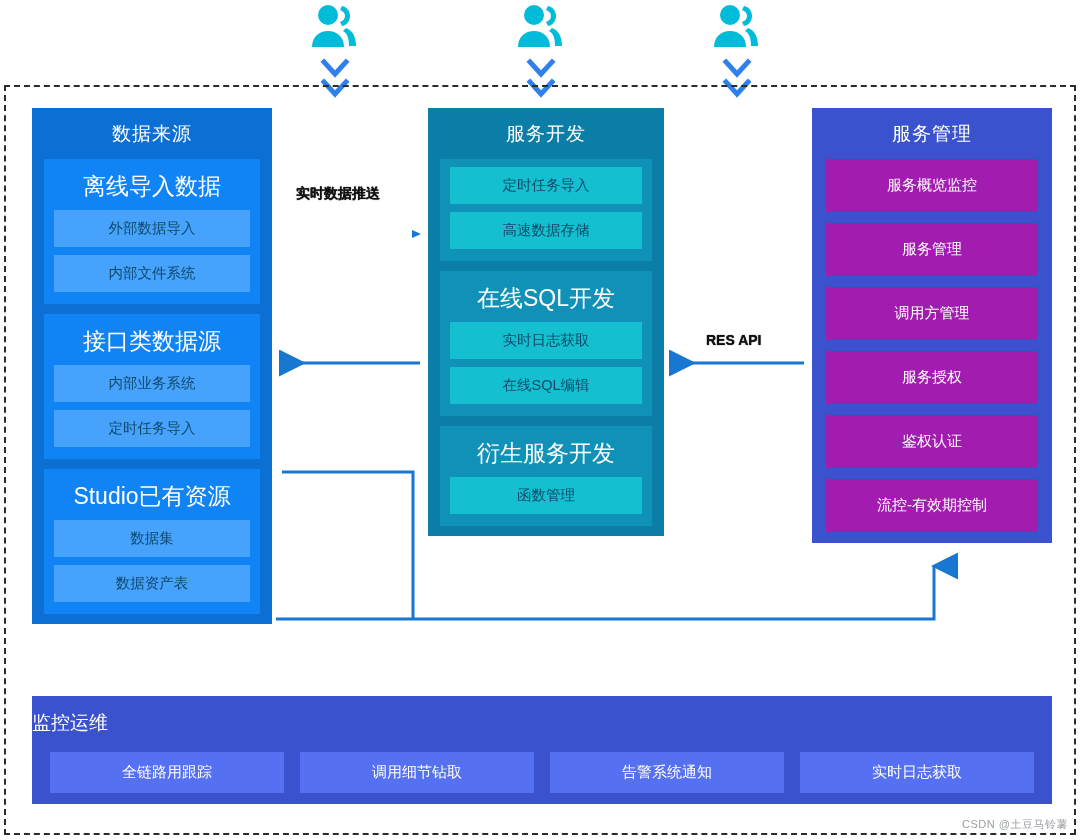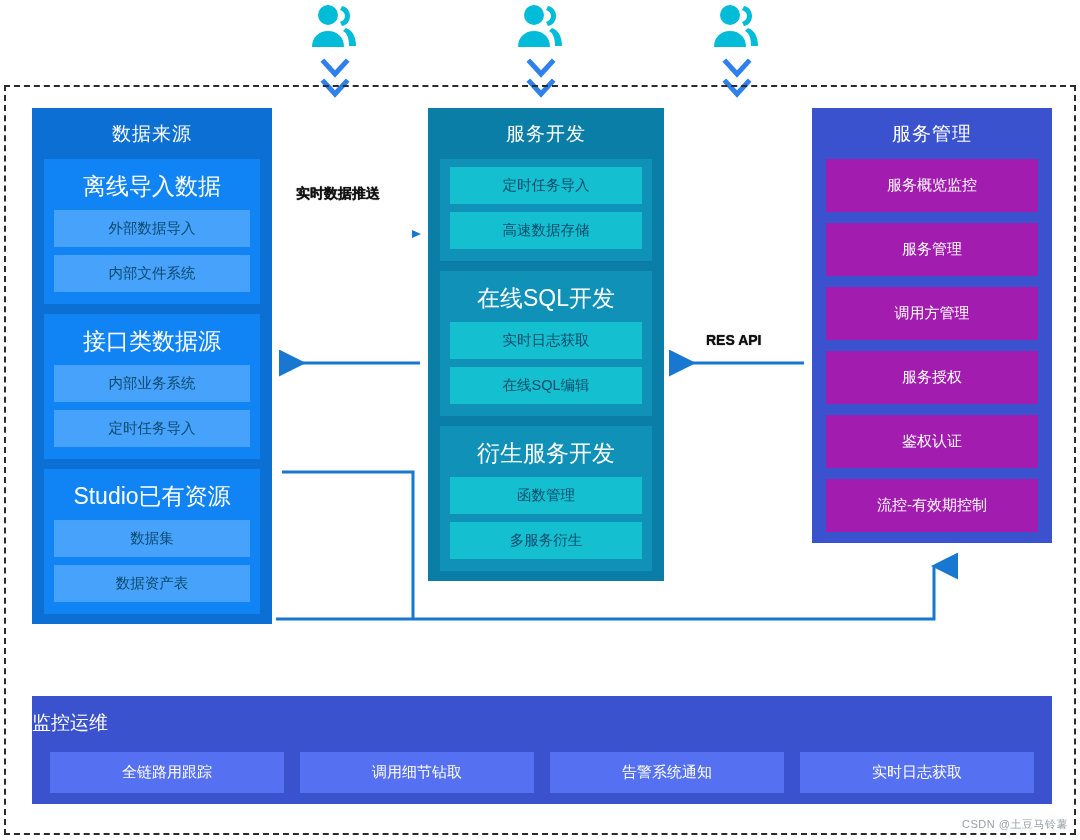--- a/index.html
+++ b/index.html
@@ -189,21 +189,20 @@
 
     <div class="group">
       <div class="group-title">在线SQL开发</div>
       <div class="leaf">实时日志获取</div>
       <div class="leaf">在线SQL编辑</div>
     </div>
 
     <div class="group">
       <div class="group-title">衍生服务开发</div>
       <div class="leaf">函数管理</div>
-      <div class="leaf">多服务衍生</div>
     </div>
   </div>
 
   <div class="col" id="col-mgmt">
     <div class="col-title">服务管理</div>
     <div class="mgmt-leaf">服务概览监控</div>
     <div class="mgmt-leaf">服务管理</div>
     <div class="mgmt-leaf">调用方管理</div>
     <div class="mgmt-leaf">服务授权</div>
     <div class="mgmt-leaf">鉴权认证</div>

